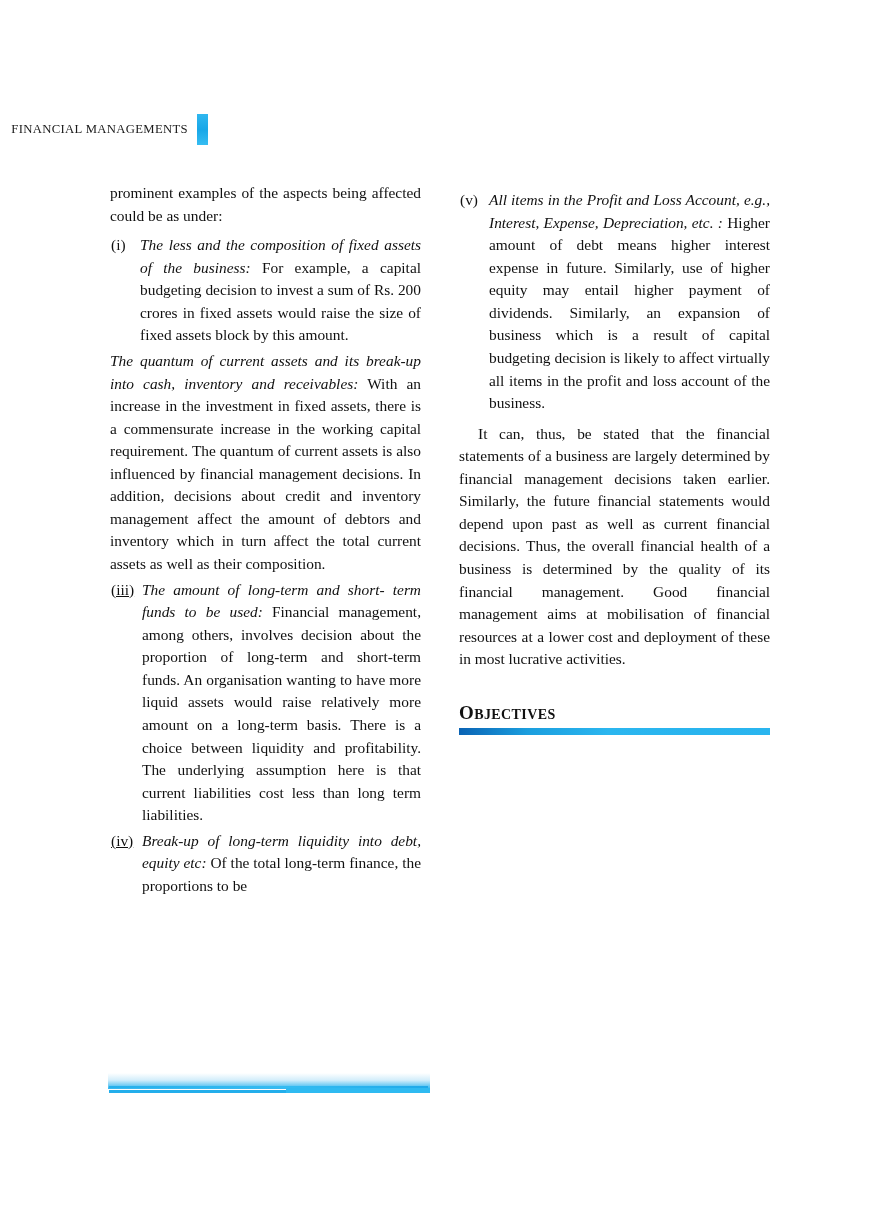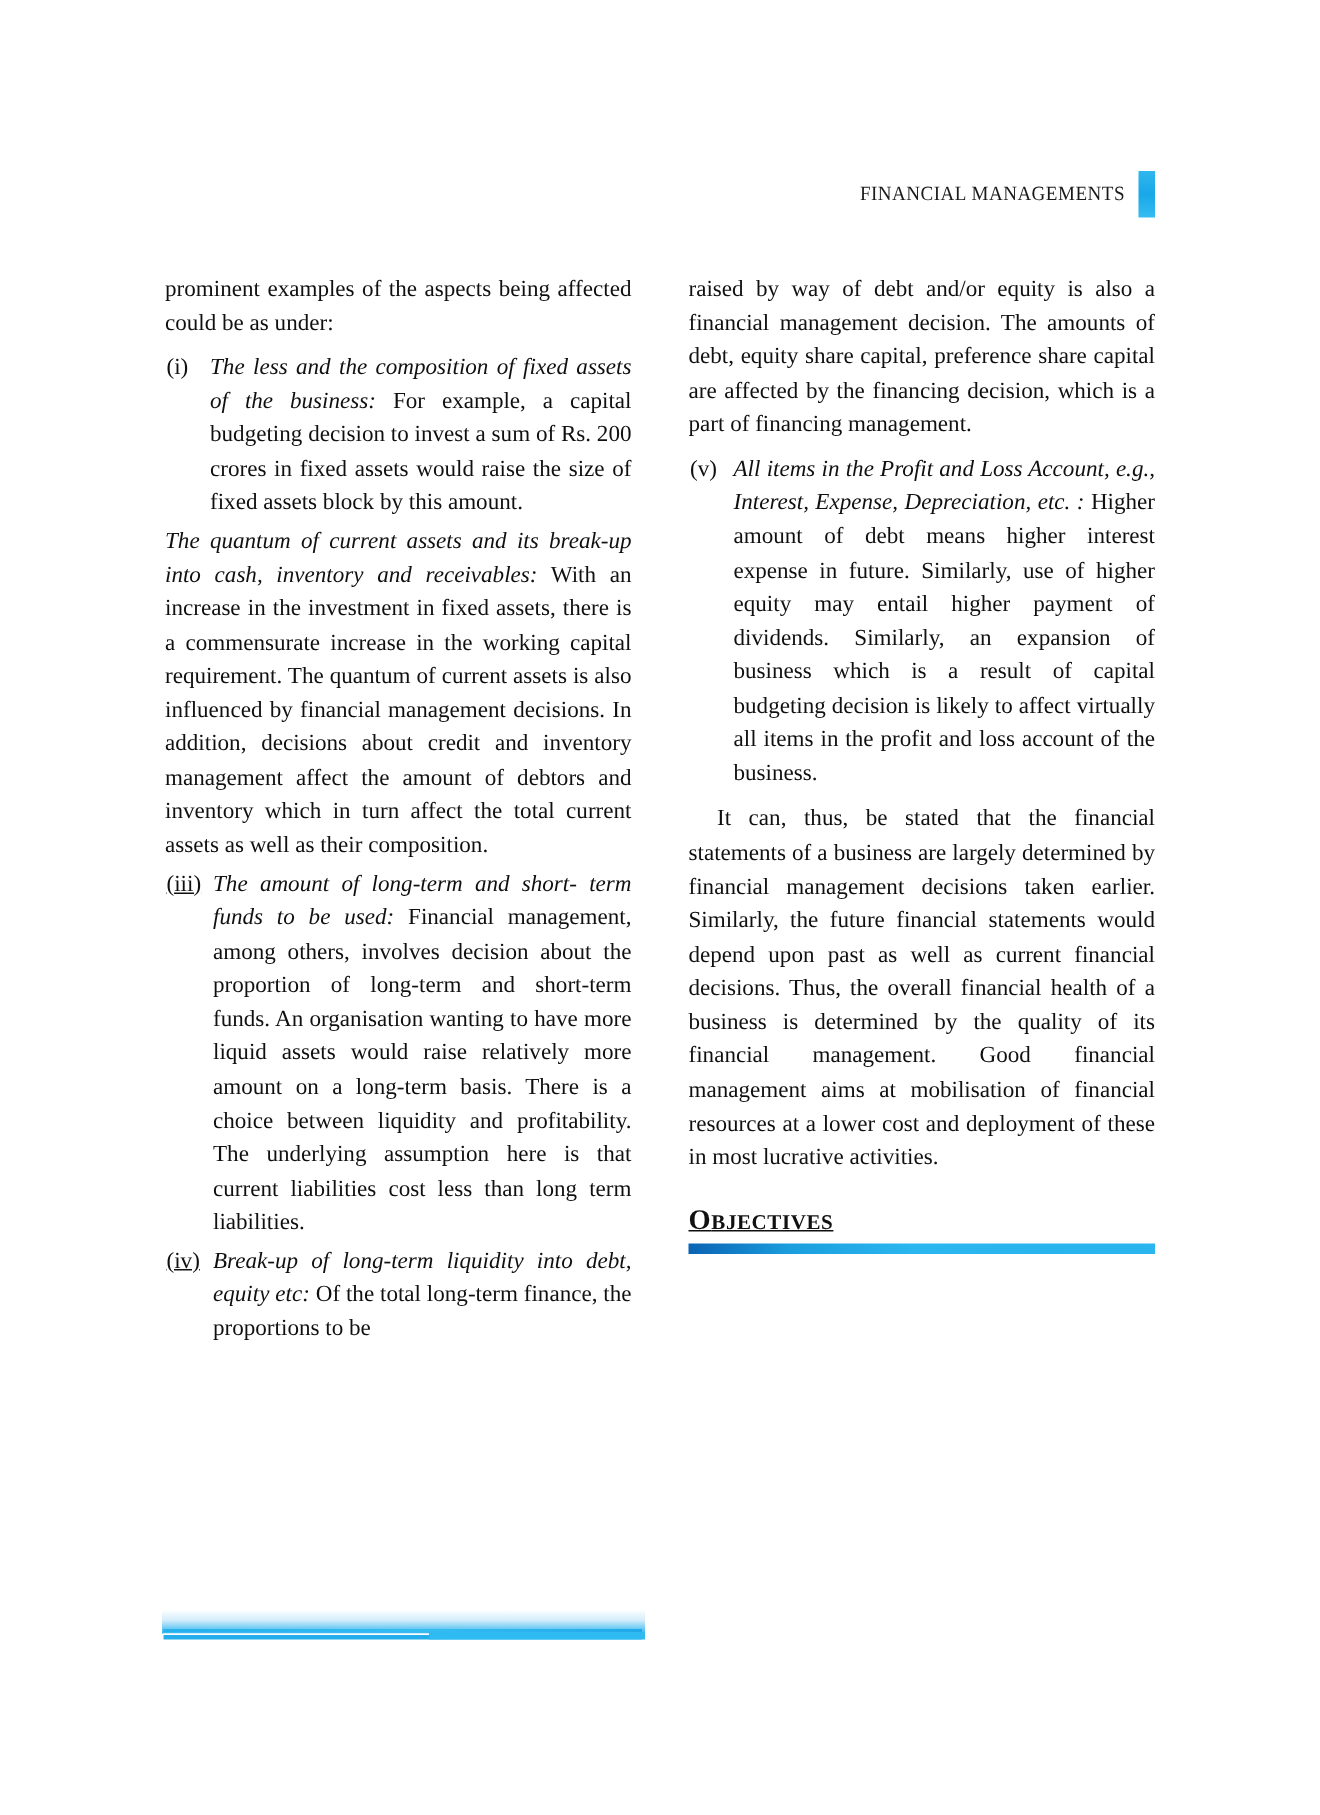--- a/index.html
+++ b/index.html
@@ -23,21 +23,20 @@
   }
 
   
   .running-header {
     position: absolute;
     left: 0;
     right: 0;
     top: 114px;
     height: 30px;
     display: flex;
-    justify-content: flex-end;
     align-items: center;
     padding-right: 110px;
   }
   .running-header .head-text {
     font-family: "Liberation Serif", "DejaVu Serif", serif;
     font-size: 13.5px;
     letter-spacing: 0.35px;
     color: #1a1a1a;
     white-space: nowrap;
     transform: scaleX(0.94);
@@ -95,22 +94,21 @@
     line-height: 1.465;
     text-align: justify;
   }
   .li .body i { font-style: italic; }
 
   .gap { height: 8px; }
   .gap-sm { height: 4px; }
 
   
   .section-head {
-    margin-top: 20px;
-    text-decoration: underline;
+    margin-top: 32px;
   }
   .section-head .title {
     font-size: 14px;
     font-weight: bold;
     font-variant: small-caps;
     letter-spacing: 0.4px;
     color: #111;
     line-height: 1.1;
     padding-bottom: 4px;
   }
@@ -213,21 +211,20 @@
 
       <div class="li">
         <div class="marker wide">(iv)</div>
         <div class="body"><i>Break-up of long-term liquidity into debt, equity etc:</i><span> Of the total long-term finance, the proportions to be</span></div>
       </div>
 
     </div>
 
     <div class="col">
 
-      <p class="flow">raised by way of debt and/or equity is also a financial management decision. The amounts of debt, equity share capital, preference share capital are affected by the financing decision, which is a part of financing management.</p>
 
       <div class="gap-sm"></div>
 
       <div class="li">
         <div class="marker">(v)</div>
         <div class="body"><i>All items in the Profit and Loss Account, e.g., Interest, Expense, Depreciation, etc. :</i><span> Higher amount of debt means higher interest expense in future. Similarly, use of higher equity may entail higher payment of dividends. Similarly, an expansion of business which is a result of capital budgeting decision is likely to affect virtually all items in the profit and loss account of the business.</span></div>
       </div>
 
       <div class="gap"></div>
 

